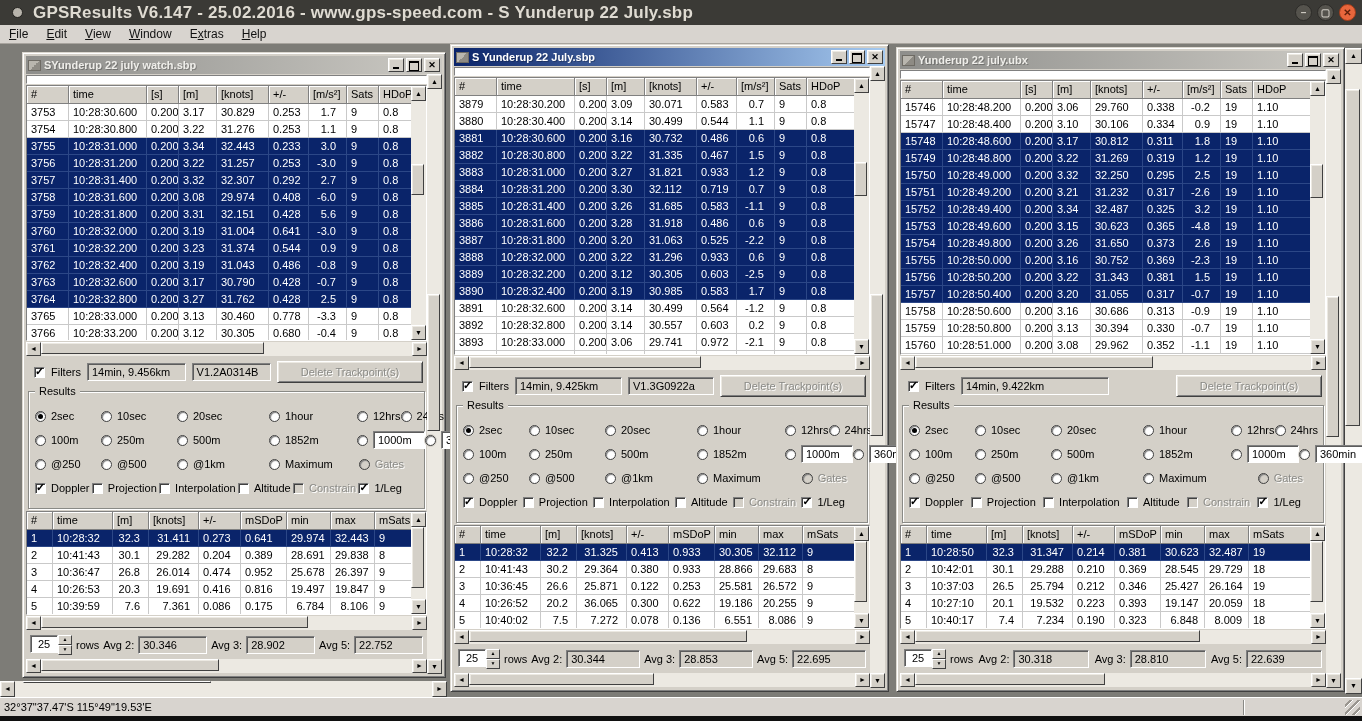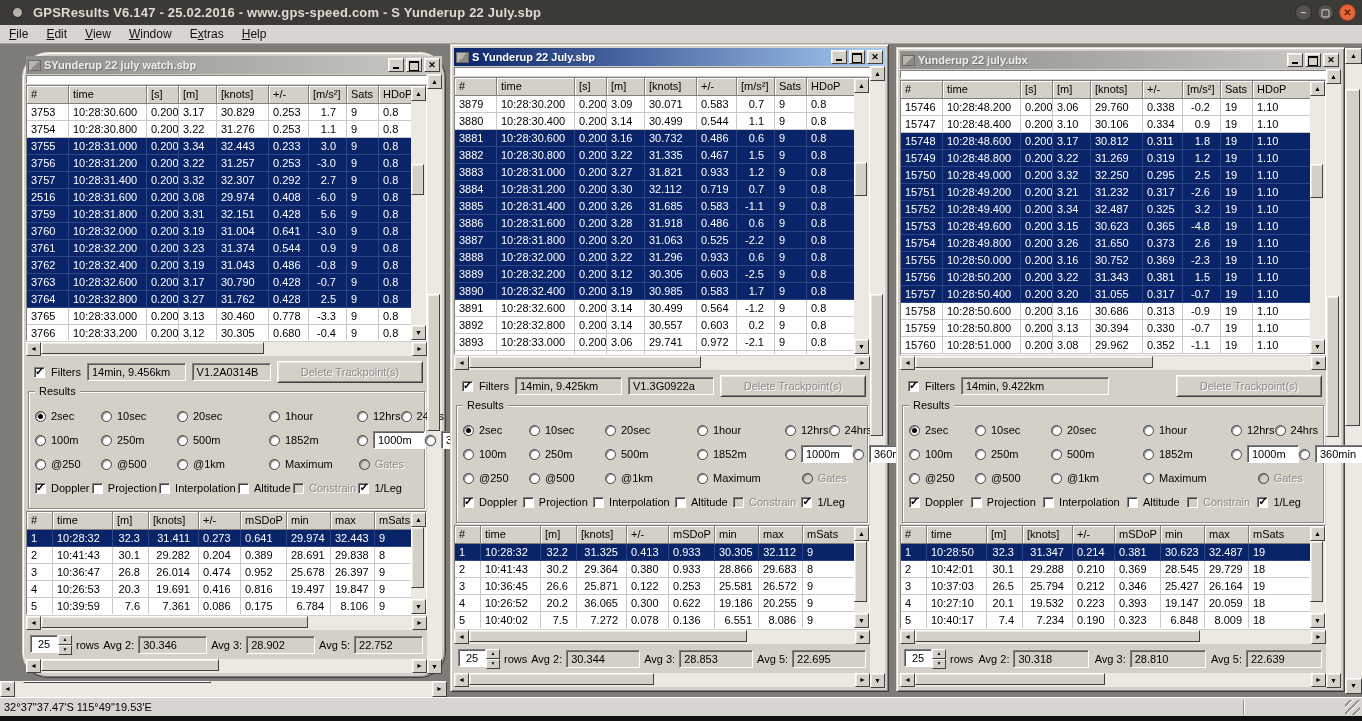--- a/index.html
+++ b/index.html
@@ -3,41 +3,41 @@
 <meta charset="utf-8">
 <style>
   * { margin:0; padding:0; box-sizing:border-box; }
   html,body { width:1362px; height:721px; overflow:hidden; }
   #app { position:relative; width:1362px; height:721px; background:#141414;
          font-family:"Liberation Sans",sans-serif; font-size:11px; color:#000; }
 
   
   .topbar { height:25px; background:#3b3a36; display:flex; align-items:center; padding:0 6px; }
   .app-dot { width:11px; height:11px; border-radius:50%; background:#b8b4ac; border:1px solid #23221f; margin:0 10px 0 6px; }
-  .topbar-title { color:#dfdbd2; font-weight:bold; font-size:13px; letter-spacing:.2px; }
+  .topbar-title { color:#dfdbd2; font-weight:bold; font-size:17px; letter-spacing:.2px; }
   .topbar-btns { margin-left:auto; display:flex; gap:5px; }
   .circ { width:17px; height:17px; border-radius:50%; background:#55534d; border:1px solid #2c2b28;
           color:#cfcbc3; font-size:10px; line-height:15px; text-align:center; font-weight:bold; }
   .circ.close { background:#e8663c; color:#5e1f0a; border-color:#a03c1a; }
 
   
   .menubar { height:19px; background:#d8d4cf; border-bottom:1px solid #a8a49e; display:flex; align-items:center; font-size:12px; }
   .menu-item { padding:1px 9px; color:#111; }
   .menu-item u { text-decoration:underline; }
 
   
   #mdi { position:absolute; top:44px; left:0; width:1362px; height:653px; background:#7d7c77; overflow:hidden; }
   .field { display:inline-block; background:#d4d0c8; border:1px solid; border-color:#808080 #fff #fff #808080;
            box-shadow:inset 1px 1px 0 #5c5c5c; padding:1px 4px; height:18px; line-height:14px; overflow:hidden; white-space:nowrap; }
   .field.white { background:#fff; }
 
   .win { position:absolute; background:#d4d0c8; border:1px solid; border-color:#dcd8d0 #404040 #404040 #dcd8d0;
          box-shadow:inset 1px 1px 0 #fff, inset -1px -1px 0 #808080, inset 2px 2px 0 #d4d0c8, inset -2px -2px 0 #d4d0c8;
          padding:3px; display:flex; flex-direction:column; }
-  .win1 { left:22px; top:8px;  width:424px; height:626px;border-radius:26px; }
+  .win1 { left:22px; top:8px;  width:424px; height:626px; }
   .win2 { left:450px; top:0;   width:439px; height:648px; }
   .win3 { left:896px; top:3px; width:449px; height:645px; }
 
   .titlebar { height:18px; flex:0 0 18px; display:flex; align-items:center; padding:0 2px; gap:3px;
               background:linear-gradient(to right,#8e8e8b,#cbc9c3); }
   .win.active .titlebar { background:linear-gradient(to right,#0a246a,#a6caf0); }
   .wicon { width:13px; height:11px; background:linear-gradient(135deg,#b9b6ae 50%,#8e8b84 50%); border:1px solid #6e6b64; }
   .wtitle { font-weight:bold; font-size:11px; color:#efeeea; white-space:nowrap; overflow:hidden; flex:1;
             text-shadow:1px 1px 0 rgba(0,0,0,.25); }
   .win.active .wtitle { color:#fff; }
@@ -272,21 +272,21 @@
                     <span class="td">10:28:31.400</span>
                     <span class="td">0.200</span>
                     <span class="td">3.32</span>
                     <span class="td">32.307</span>
                     <span class="td">0.292</span>
                     <span class="td">2.7</span>
                     <span class="td">9</span>
                     <span class="td">0.8</span>
                   </div>
                   <div class="tr sel">
-                    <span class="td">2516</span>
+                    <span class="td">3758</span>
                     <span class="td">10:28:31.600</span>
                     <span class="td">0.200</span>
                     <span class="td">3.08</span>
                     <span class="td">29.974</span>
                     <span class="td">0.408</span>
                     <span class="td">-6.0</span>
                     <span class="td">9</span>
                     <span class="td">0.8</span>
                   </div>
                   <div class="tr sel">

